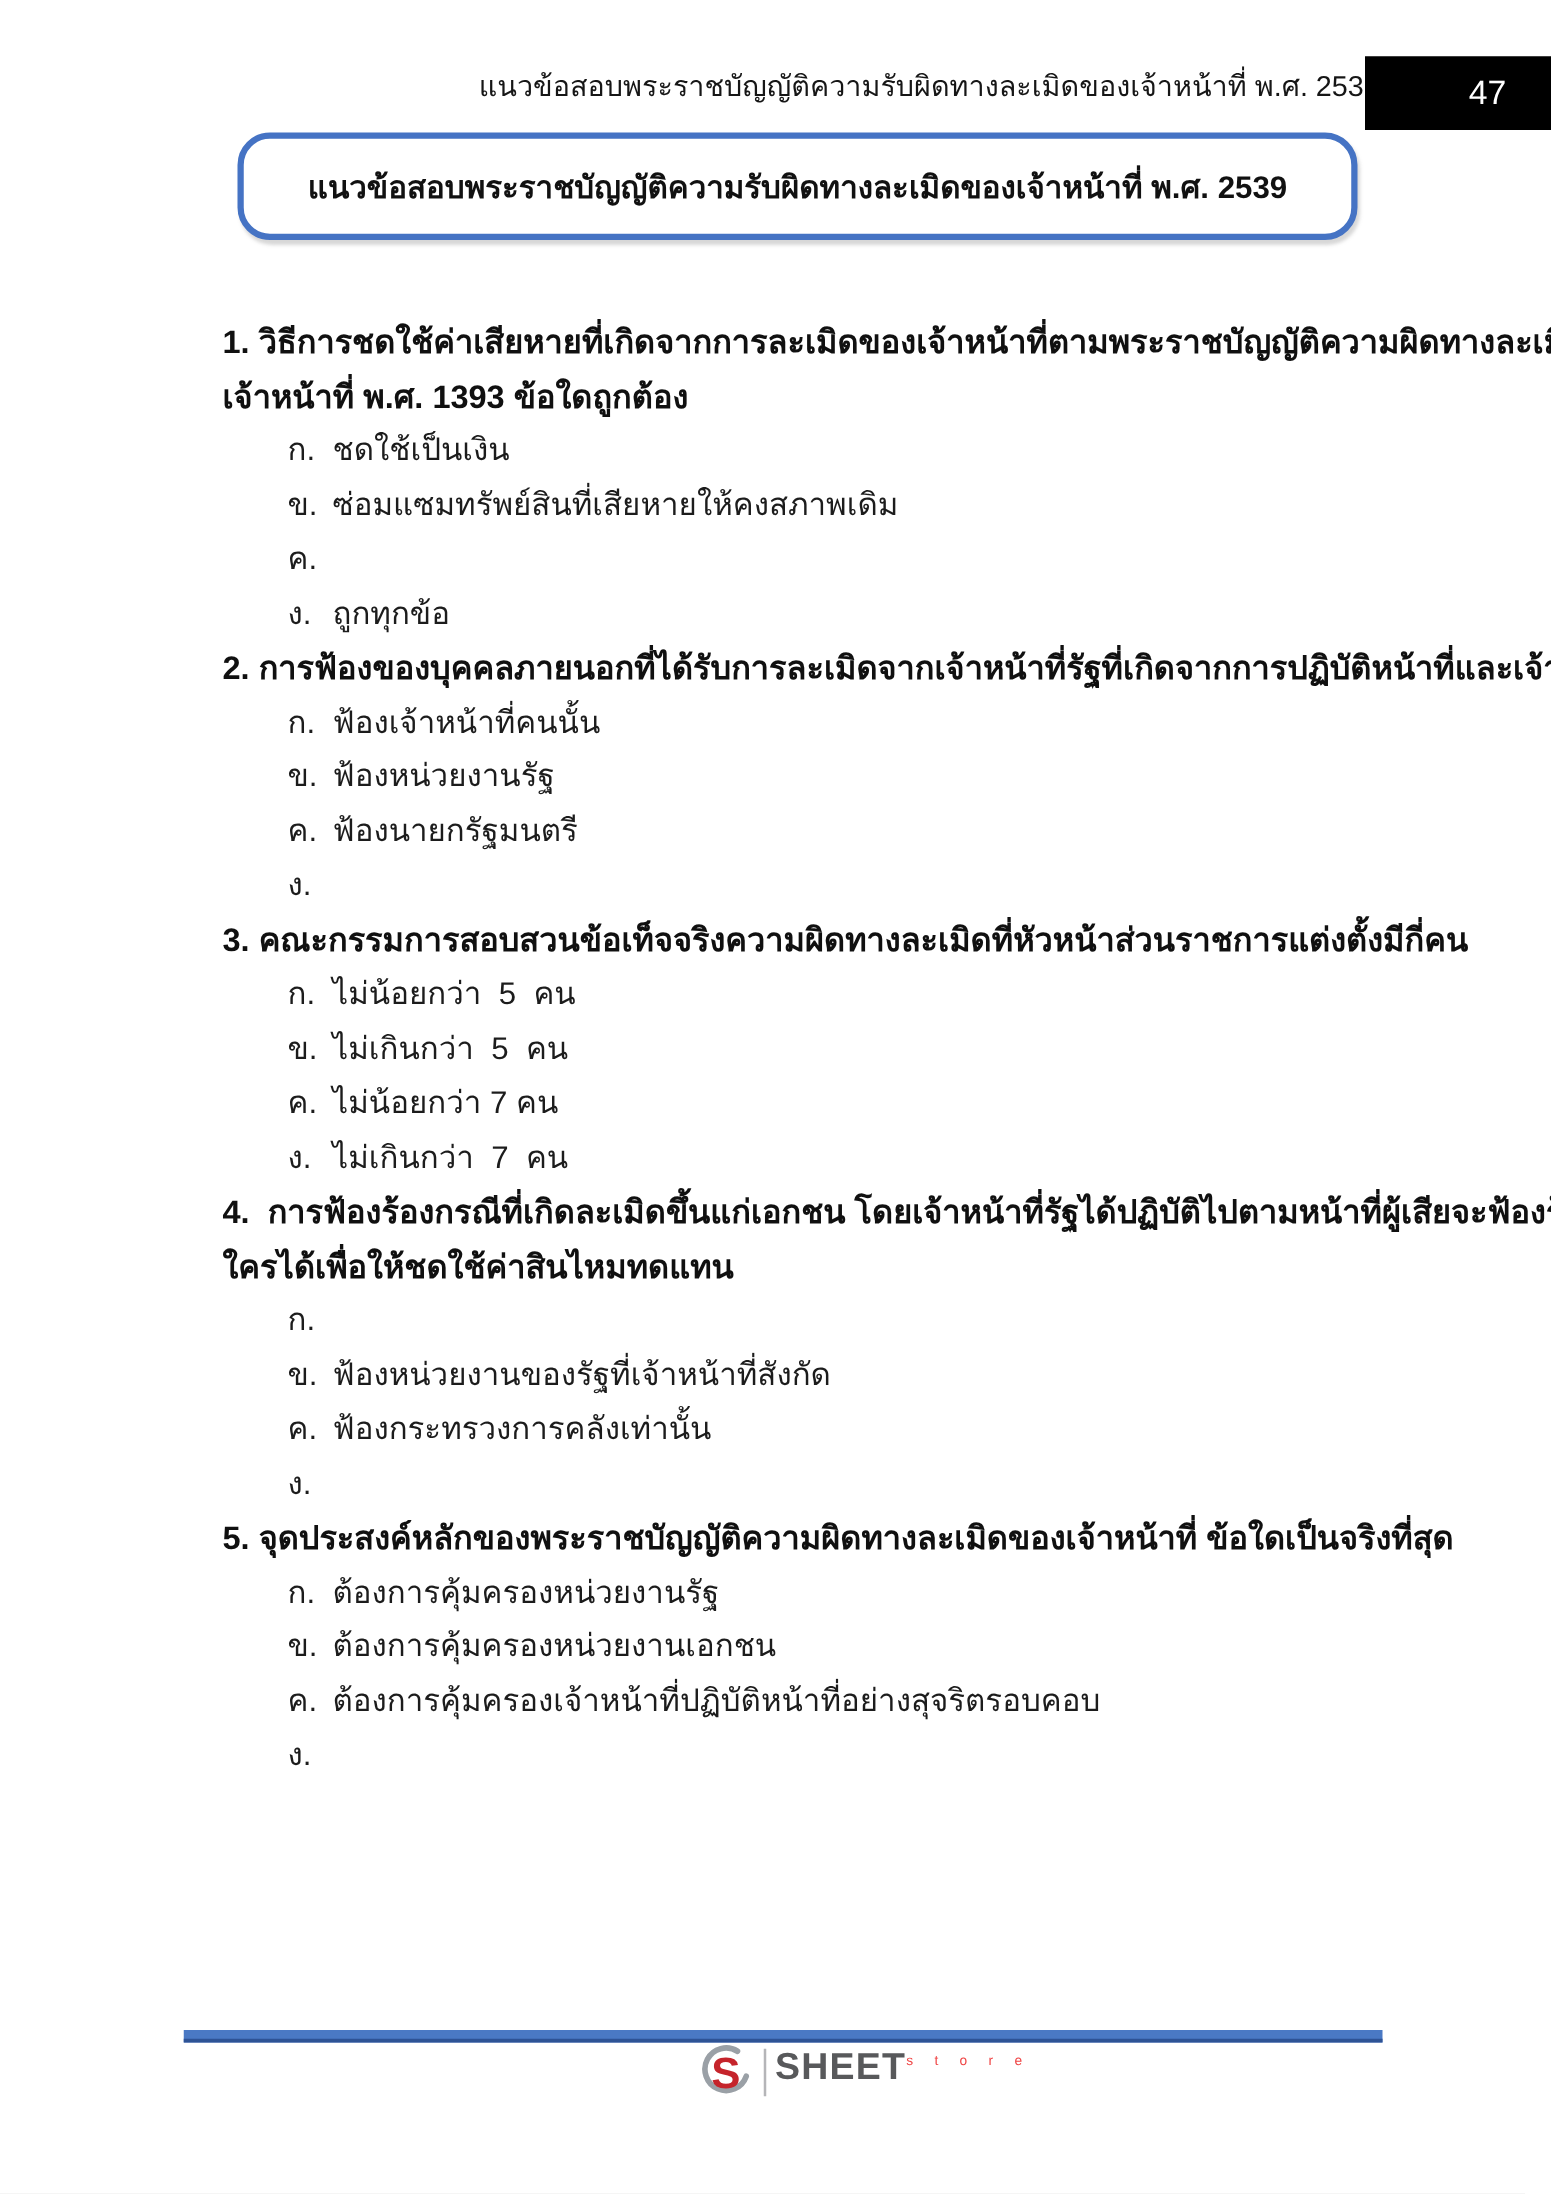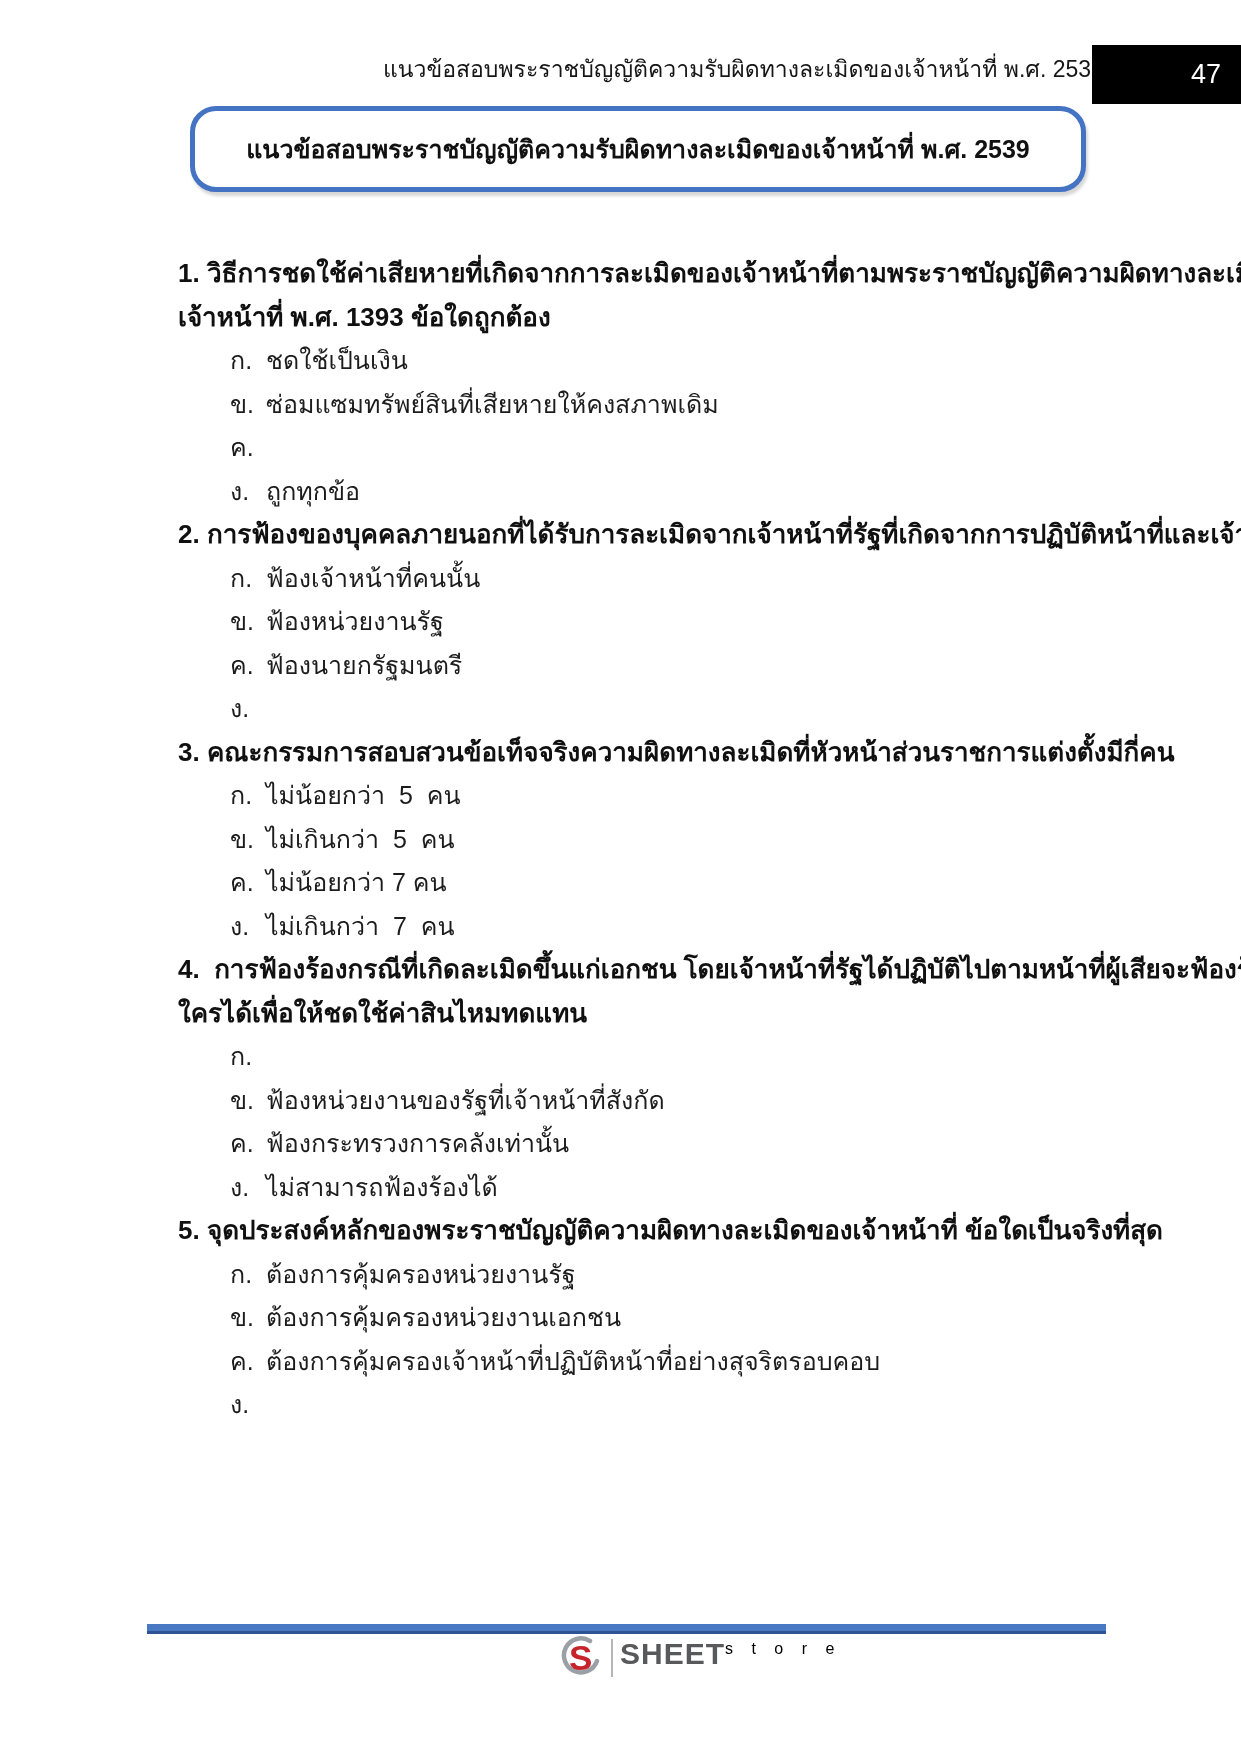--- a/index.html
+++ b/index.html
@@ -9,21 +9,21 @@
     font-family:"Liberation Sans",sans-serif;
   }
   .header-text{
     position:absolute;left:383px;top:53px;font-size:23px;line-height:32px;
     white-space:pre;color:#161616;
   }
   .page-number-box{
     position:absolute;left:1092px;top:45px;width:149px;height:59px;
     background:#000;color:#fff;font-size:27px;
     display:flex;align-items:center;justify-content:flex-end;
-    padding-right:20px;box-sizing:border-box;
+    padding-right:36px;box-sizing:border-box;
   }
   .title-box{
     position:absolute;left:190px;top:106px;width:896px;height:86px;
     border:5px solid #4573c4;border-radius:26px;box-sizing:border-box;
     display:flex;align-items:center;justify-content:center;
     box-shadow:2px 4px 3px rgba(140,140,140,.35);
     background:#fff;
   }
   .title-text{font-size:25px;font-weight:bold;white-space:pre;color:#111;}
   .questions{position:absolute;left:178px;top:252px;width:960px;}
@@ -44,21 +44,21 @@
     position:absolute;left:556px;top:1636px;
     display:flex;align-items:flex-start;
   }
   .s-mark{width:52px;height:44px;flex:none;}
   .logo-divider{width:2px;height:38px;background:#b5b5b8;margin:3px 7px 0 3px;flex:none;}
   .brand-block{display:flex;padding-top:4px;}
   .brand-name{
     font-size:30px;font-weight:bold;color:#58595b;line-height:27px;letter-spacing:1px;
   }
   .brand-sub{
-    font-size:16px;color:#000000;letter-spacing:7px;line-height:14px;margin-top:2px;
+    font-size:11px;color:#ef4444;letter-spacing:7px;line-height:14px;margin-top:2px;
   }
 </style>
 </head>
 <body>
 
 <div class="page">
 
   <div class="header-text">แนวข้อสอบพระราชบัญญัติความรับผิดทางละเมิดของเจ้าหน้าที่ พ.ศ. 2539</div>
 
   <div class="page-number-box">
@@ -84,21 +84,21 @@
       <div class="q-line">3. คณะกรรมการสอบสวนข้อเท็จจริงความผิดทางละเมิดที่หัวหน้าส่วนราชการแต่งตั้งมีกี่คน</div>
       <div class="opt-line"><span class="opt-letter">ก.</span><span class="opt-text">ไม่น้อยกว่า  5  คน</span></div>
       <div class="opt-line"><span class="opt-letter">ข.</span><span class="opt-text">ไม่เกินกว่า  5  คน</span></div>
       <div class="opt-line"><span class="opt-letter">ค.</span><span class="opt-text">ไม่น้อยกว่า 7 คน</span></div>
       <div class="opt-line"><span class="opt-letter">ง.</span><span class="opt-text">ไม่เกินกว่า  7  คน</span></div>
       <div class="q-line">4.  การฟ้องร้องกรณีที่เกิดละเมิดขึ้นแก่เอกชน โดยเจ้าหน้าที่รัฐได้ปฏิบัติไปตามหน้าที่ผู้เสียจะฟ้องร้องต่อ</div>
       <div class="q-line">ใครได้เพื่อให้ชดใช้ค่าสินไหมทดแทน</div>
       <div class="opt-line"><span class="opt-letter">ก.</span></div>
       <div class="opt-line"><span class="opt-letter">ข.</span><span class="opt-text">ฟ้องหน่วยงานของรัฐที่เจ้าหน้าที่สังกัด</span></div>
       <div class="opt-line"><span class="opt-letter">ค.</span><span class="opt-text">ฟ้องกระทรวงการคลังเท่านั้น</span></div>
-      <div class="opt-line"><span class="opt-letter">ง.</span><span class="opt-text">ไม่สามารถฟ้องร้องได้</span></div>
+      <div class="opt-line"><span class="opt-letter">ง.</span></div>
       <div class="q-line">5. จุดประสงค์หลักของพระราชบัญญัติความผิดทางละเมิดของเจ้าหน้าที่ ข้อใดเป็นจริงที่สุด</div>
       <div class="opt-line"><span class="opt-letter">ก.</span><span class="opt-text">ต้องการคุ้มครองหน่วยงานรัฐ</span></div>
       <div class="opt-line"><span class="opt-letter">ข.</span><span class="opt-text">ต้องการคุ้มครองหน่วยงานเอกชน</span></div>
       <div class="opt-line"><span class="opt-letter">ค.</span><span class="opt-text">ต้องการคุ้มครองเจ้าหน้าที่ปฏิบัติหน้าที่อย่างสุจริตรอบคอบ</span></div>
       <div class="opt-line"><span class="opt-letter">ง.</span></div>
     </div>
 
   <div class="footer-bar"></div>
 
   <div class="footer-logo">

